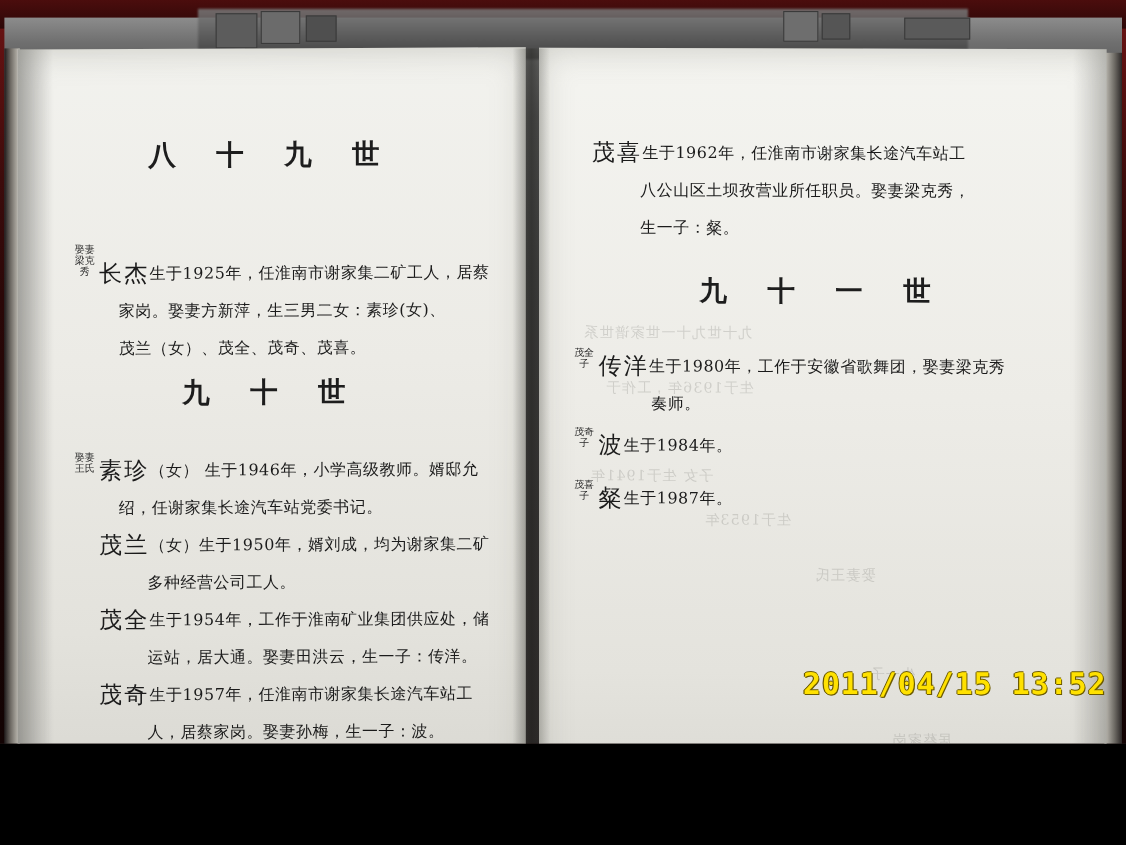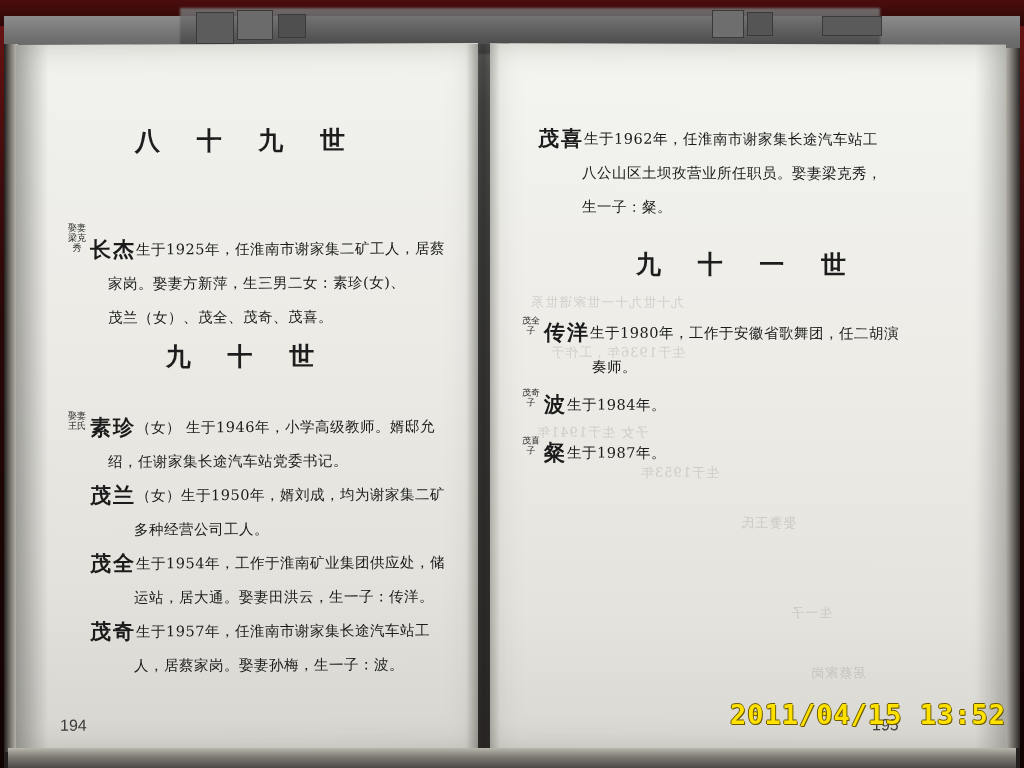--- a/index.html
+++ b/index.html
@@ -9,21 +9,21 @@
   }
   body {
     width: 1024px;
     height: 768px;
     overflow: hidden;
     font-family: "DejaVu Serif", "Liberation Serif", serif;
   }
   #photo {
     position: relative;
     width: 1024px;
-    height: 768px;
+    height: 676px;
     background: #2a1c1c;
     overflow: hidden;
   }
   
   .desk {
     position: absolute;
     inset: 0;
     background:
       linear-gradient(180deg, #6d1414 0%, #5a1010 10%, #3d0c0c 24%, #2b0808 40%, #1b0505 70%, #120303 100%);
   }
@@ -127,21 +127,21 @@
   }
 
   .entry {
     position: absolute;
     color: #1b1b1b;
     font-size: 14.5px;
     line-height: 34px;
   }
   .entry .who {
     font-size: 21px;
-    font-weight: 700;
+    font-weight: 400;
     letter-spacing: 2px;
     vertical-align: -2px;
   }
   .entry .rel {
     display: inline-block;
     font-size: 9px;
     line-height: 10px;
     width: 26px;
     text-align: center;
     vertical-align: 4px;
@@ -257,21 +257,21 @@
 
         <div class="entry" style="left:48px; top:78px; width:440px;">
           <span class="who">茂喜</span><span class="body">生于1962年，任淮南市谢家集长途汽车站工</span>
           <span class="body indent">八公山区土坝孜营业所任职员。娶妻梁克秀，</span>
           <span class="body indent">生一子：粲。</span>
         </div>
 
         <h2 class="section" style="position:absolute; left:0; width:100%; top:204px;">九 十 一 世</h2>
 
         <div class="entry" style="left:28px; top:272px; width:450px;">
-          <span class="rel">茂全子</span><span class="who">传洋</span><span class="body">生于1980年，工作于安徽省歌舞团，任二胡演</span>
+          <span class="rel">茂全子</span><span class="who">传洋</span><span class="body">生于1980年，工作于安徽省歌舞团，娶妻梁克秀</span>
           <span class="body indent2">奏师。</span>
         </div>
 
         <div class="entry" style="left:28px; top:344px; width:450px;">
           <span class="rel">茂奇子</span><span class="who">波</span><span class="body">生于1984年。</span>
         </div>
 
         <div class="entry" style="left:28px; top:392px; width:450px;">
           <span class="rel">茂喜子</span><span class="who">粲</span><span class="body">生于1987年。</span>
         </div>

